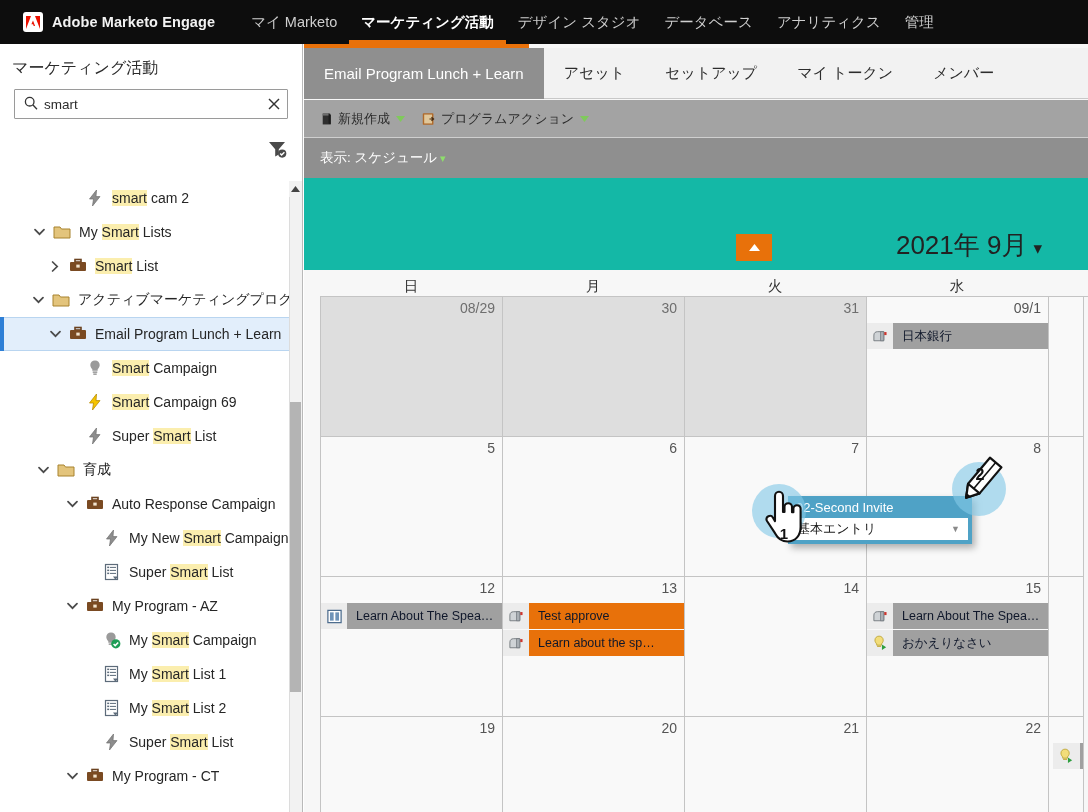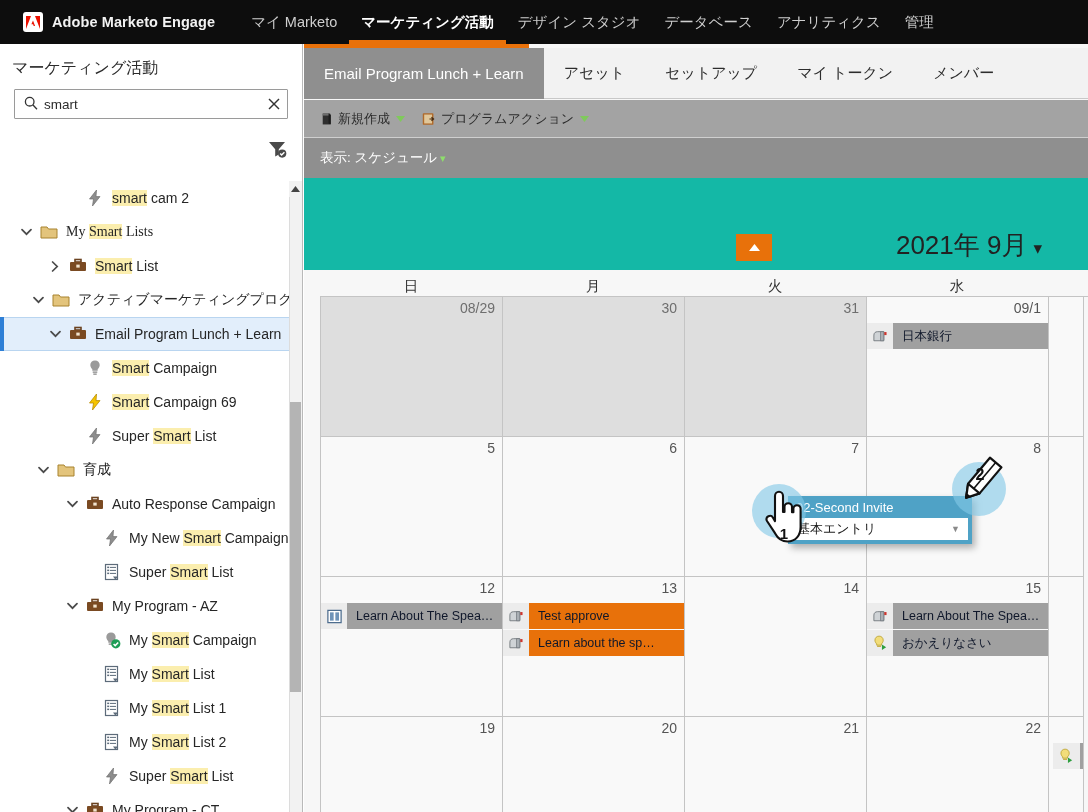--- a/index.html
+++ b/index.html
@@ -257,21 +257,21 @@
   <div id="tree">
       <div class="node" style="padding-left: 61px;">
         <span class="tw"></span>
         <span class="ico">
           <svg width="18" height="18" viewBox="0 0 18 18" style="display:block">
             <path d="M10.5 1L3.5 10h4l-1 7 7.5-9.4H10z" fill="#8d8d8d" stroke="#6f6f6f" stroke-width=".7"></path>
           </svg>
         </span>
         <span class="lbl"><span class="hl">smart</span> cam 2</span>
       </div>
-      <div class="node" style="padding-left: 15px; font-family: Liberation Serif, serif;">
+      <div class="node" style="padding-left: 28px;">
         <span class="tw">
           <svg width="11" height="8" viewBox="0 0 11 8">
             <path d="M1 1.6l4.5 4.6L10 1.6" fill="none" stroke="#4a4a4a" stroke-width="1.7" stroke-linecap="round"></path>
           </svg>
         </span>
         <span class="ico">
           <svg width="18" height="18" viewBox="0 0 18 18" style="display:block">
             <path d="M1 4h6l1.5 2H17v9H1z" fill="#e3c47c" stroke="#a8832f" stroke-width="1"></path>
           </svg>
         </span>
@@ -421,36 +421,20 @@
         <span class="tw"></span>
         <span class="ico">
           <svg width="18" height="18" viewBox="0 0 18 18" style="display:block">
             <path d="M8 1.5c-2.8 0-4.7 2-4.7 4.6 0 2 1.2 3.2 2 4.2v1.4h5.4v-1.4c.8-1 2-2.2 2-4.2C12.7 3.5 10.8 1.5 8 1.5z" fill="#9a9a9a"></path>
             <rect x="5.7" y="12.4" width="4.6" height="1.5" fill="#9a9a9a"></rect>
             <circle cx="12.8" cy="12.8" r="4.6" fill="#1e9e56"></circle>
             <path d="M10.6 12.9l1.6 1.7 3-3.2" fill="none" stroke="#fff" stroke-width="1.5"></path>
           </svg>
         </span>
         <span class="lbl">My <span class="hl">Smart</span> Campaign</span>
-      </div>
-      <div class="node" style="padding-left: 78px;">
-        <span class="tw"></span>
-        <span class="ico">
-          <svg width="18" height="18" viewBox="0 0 18 18" style="display:block">
-            <rect x="2.5" y="1.5" width="12" height="15" fill="#fff" stroke="#5d6b7a" stroke-width="1.2"></rect>
-            <rect x="4.2" y="3.6" width="2" height="1.5" fill="#5d6b7a"></rect>
-            <rect x="7" y="3.9" width="6" height="1" fill="#5d6b7a"></rect>
-            <rect x="4.2" y="6.6" width="2" height="1.5" fill="#5d6b7a"></rect>
-            <rect x="7" y="6.9" width="6" height="1" fill="#5d6b7a"></rect>
-            <rect x="4.2" y="9.6" width="2" height="1.5" fill="#5d6b7a"></rect>
-            <rect x="7" y="9.9" width="6" height="1" fill="#5d6b7a"></rect>
-            <path d="M10 13.5h5l-2.5 3.2z" fill="#5d6b7a"></path>
-          </svg>
-        </span>
-        <span class="lbl">My <span class="hl">Smart</span> List</span>
       </div>
       <div class="node" style="padding-left: 78px;">
         <span class="tw"></span>
         <span class="ico">
           <svg width="18" height="18" viewBox="0 0 18 18" style="display:block">
             <rect x="2.5" y="1.5" width="12" height="15" fill="#fff" stroke="#5d6b7a" stroke-width="1.2"></rect>
             <rect x="4.2" y="3.6" width="2" height="1.5" fill="#5d6b7a"></rect>
             <rect x="7" y="3.9" width="6" height="1" fill="#5d6b7a"></rect>
             <rect x="4.2" y="6.6" width="2" height="1.5" fill="#5d6b7a"></rect>
             <rect x="7" y="6.9" width="6" height="1" fill="#5d6b7a"></rect>

